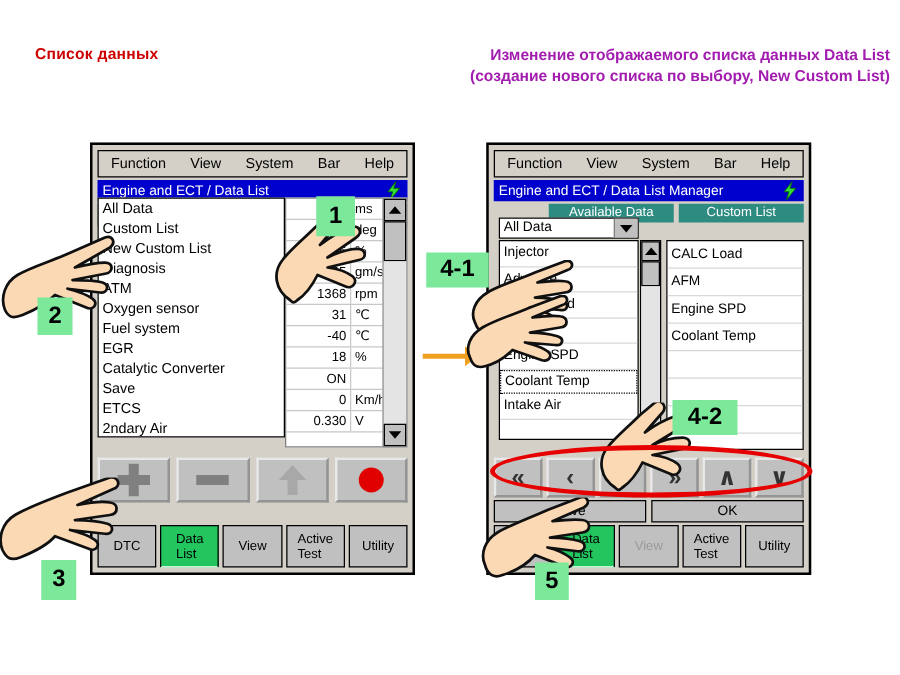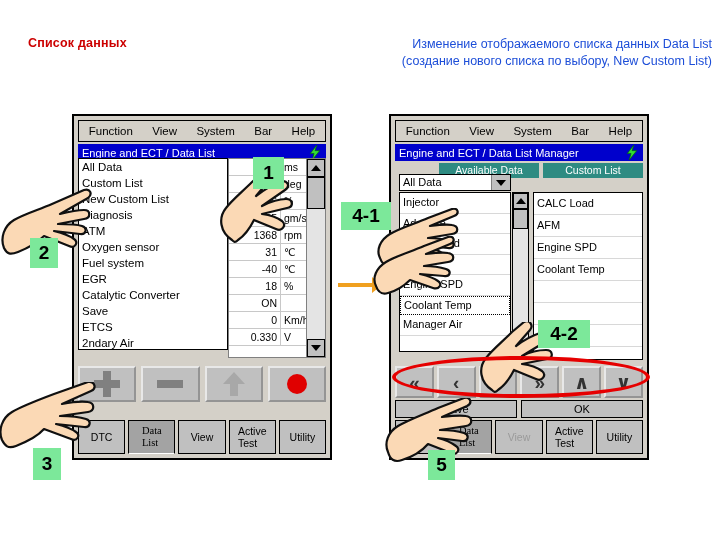--- a/index.html
+++ b/index.html
@@ -13,21 +13,21 @@
   .abs{position:absolute;}
 
   
   #heading-left{
     left:28px;top:36px;
     color:#cc0000;font-weight:bold;font-size:12.5px;
     letter-spacing:.2px;
   }
   #heading-right{
     left:300px;top:36px;width:412px;
-    color:#1d4ed8;font-weight:normal;font-size:12.5px;
+    color:#a21caf;font-weight:bold;font-size:12.5px;
     text-align:right;line-height:17px;
   }
   #heading-right .l2{display:block;}
 
   
   .device{
     position:absolute;
     background:#d4d0c8;
     border:2px solid #000000;
     box-sizing:border-box;
@@ -167,21 +167,21 @@
   
   .tabbar{
     position:absolute;left:4px;right:4px;bottom:4px;height:34px;
     display:flex;gap:3px;z-index:4;
   }
   .tabbar .tab{
     flex:1;background:#c0c0c0;border:1px solid #000;
     box-sizing:border-box;display:flex;align-items:center;justify-content:center;
     font-size:10.5px;text-align:left;line-height:12px;color:#000;
   }
-  .tabbar .tab.sel{background:#a3a3a3;border-bottom:1px solid #ffffff;font-family:Liberation Serif, serif;}
+  .tabbar .tab.sel{background:#22c55e;border-bottom:1px solid #ffffff;}
   .tabbar .tab.dis{color:#9a9a9a;}
 
   
   #win-right{left:389px;top:114px;width:260px;height:346px;}
 
   .rw-heads{
     margin:2px 4px 0 4px;height:15px;display:flex;gap:4px;padding-left:44px;
   }
   .rw-heads div{
     flex:1;background:#2e8b82;color:#ffffff;font-size:10.5px;
@@ -427,21 +427,21 @@
       </span>
   </div>
 
   <div id="avail-list">
       <div class="item">Injector</div>
       <div class="item">Advance</div>
       <div class="item">CALC Load</div>
       <div class="item">AFM</div>
       <div class="item">Engine SPD</div>
       <div class="item focus">Coolant Temp</div>
-      <div class="item">Manager Air</div>
+      <div class="item">Intake Air</div>
     </div>
 
   <div id="avail-scroll">
     <div class="sb-btn" style="height:16px">
         <i class="tri-u"></i>
       </div>
     <div class="sb-thumb" style="height:20px"></div>
     <div class="sb-track" style="height:120px"></div>
   </div>
 

